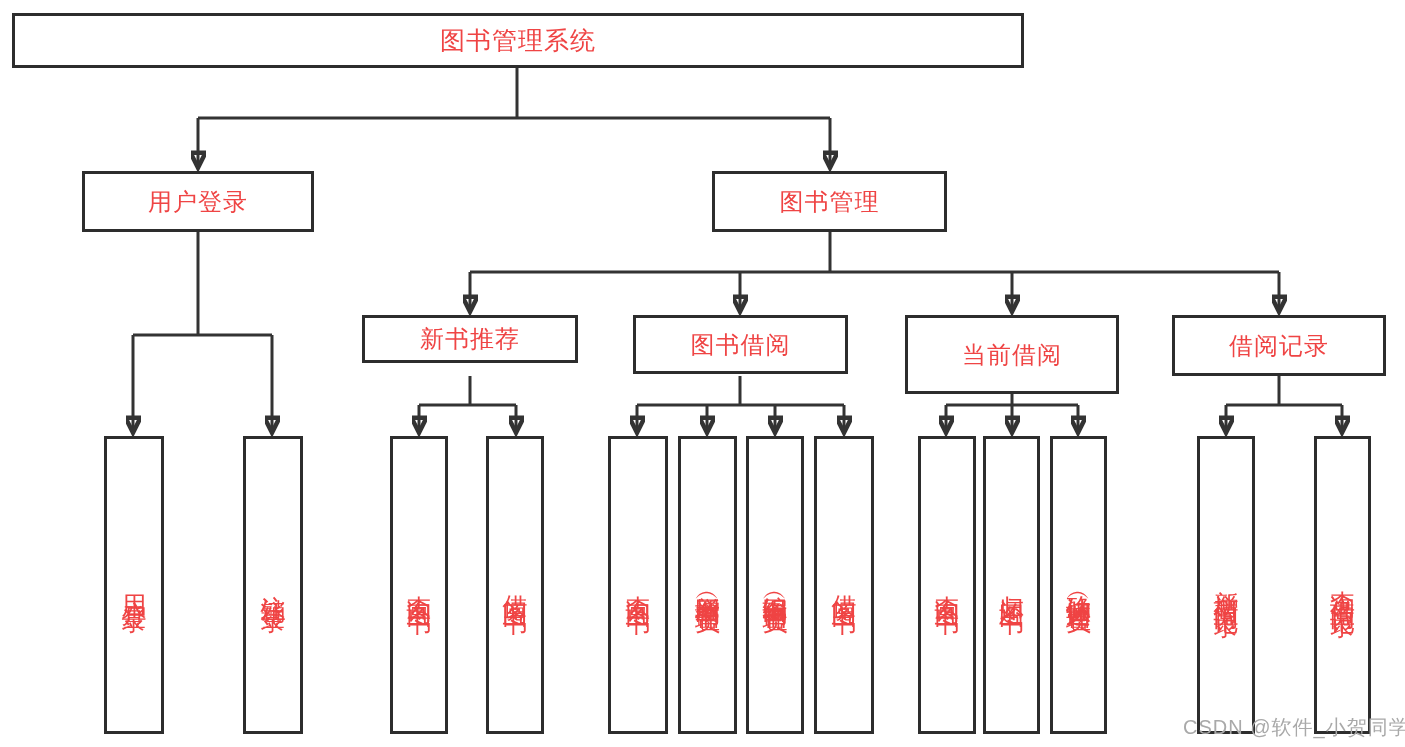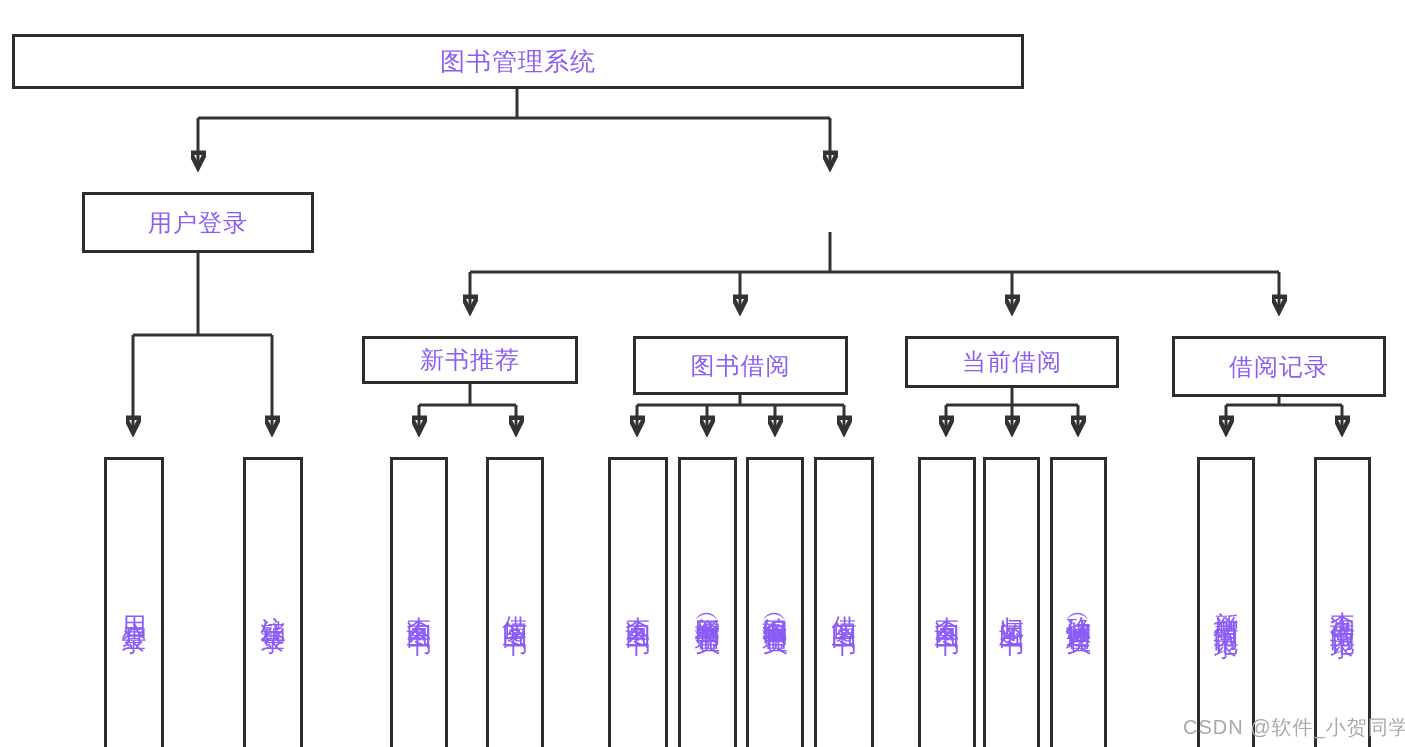--- a/index.html
+++ b/index.html
@@ -23,24 +23,23 @@
     stroke-width: 3;
   }
   .node {
     position: absolute;
     box-sizing: border-box;
     background: #ffffff;
     border: 3px solid #2d2d2d;
     display: flex;
     align-items: center;
     justify-content: center;
-    color: #8b5cf6;
+    color: #ef4444;
     z-index: 2;
     text-align: center;
-    margin-top: 21px;
   }
   .node--h { font-size: 24px; letter-spacing: 1px; white-space: nowrap; }
   .node--root { font-size: 25px; }
   .node--v {
     writing-mode: vertical-rl;
     text-orientation: mixed;
     font-size: 25px;
     line-height: 1;
     letter-spacing: 5px;
     padding: 6px 0;
@@ -105,24 +104,25 @@
 
     <path d="M1279 376 L1279 405"></path>
     <path d="M1226 405 L1342 405"></path>
     <path d="M1226 405 L1226 432" marker-end="url(#arrowhead)"></path>
     <path d="M1342 405 L1342 432" marker-end="url(#arrowhead)"></path>
   </svg>
 
   <div class="node node--h node--root" style="left:12px; top:13px; width:1012px; height:55px;">图书管理系统</div>
 
   <div class="node node--h" style="left:82px; top:171px; width:232px; height:61px;">用户登录</div>
+  <div class="node node--h" style="left:712px; top:171px; width:235px; height:61px;">图书管理</div>
 
   <div class="node node--h" style="left:362px; top:315px; width:216px; height:48px;">新书推荐</div>
   <div class="node node--h" style="left:633px; top:315px; width:215px; height:59px;">图书借阅</div>
-  <div class="node node--h" style="left:905px; top:315px; width:214px; height:52px;">当前借阅</div>
+  <div class="node node--h" style="left:905px; top:315px; width:214px; height:79px;">当前借阅</div>
   <div class="node node--h" style="left:1172px; top:315px; width:214px; height:61px;">借阅记录</div>
 
   <div class="node node--v" style="left:104px; top:436px; width:60px; height:298px;">用户登录</div>
   <div class="node node--v" style="left:243px; top:436px; width:60px; height:298px;">注销登录</div>
 
   <div class="node node--v" style="left:390px; top:436px; width:58px; height:298px;">查询图书</div>
   <div class="node node--v" style="left:486px; top:436px; width:58px; height:298px;">借阅图书</div>
 
   <div class="node node--v" style="left:608px; top:436px; width:60px; height:298px;">查询图书</div>
   <div class="node node--v" style="left:678px; top:436px; width:59px; height:298px; letter-spacing:2px;">新增图书（管理员）</div>

